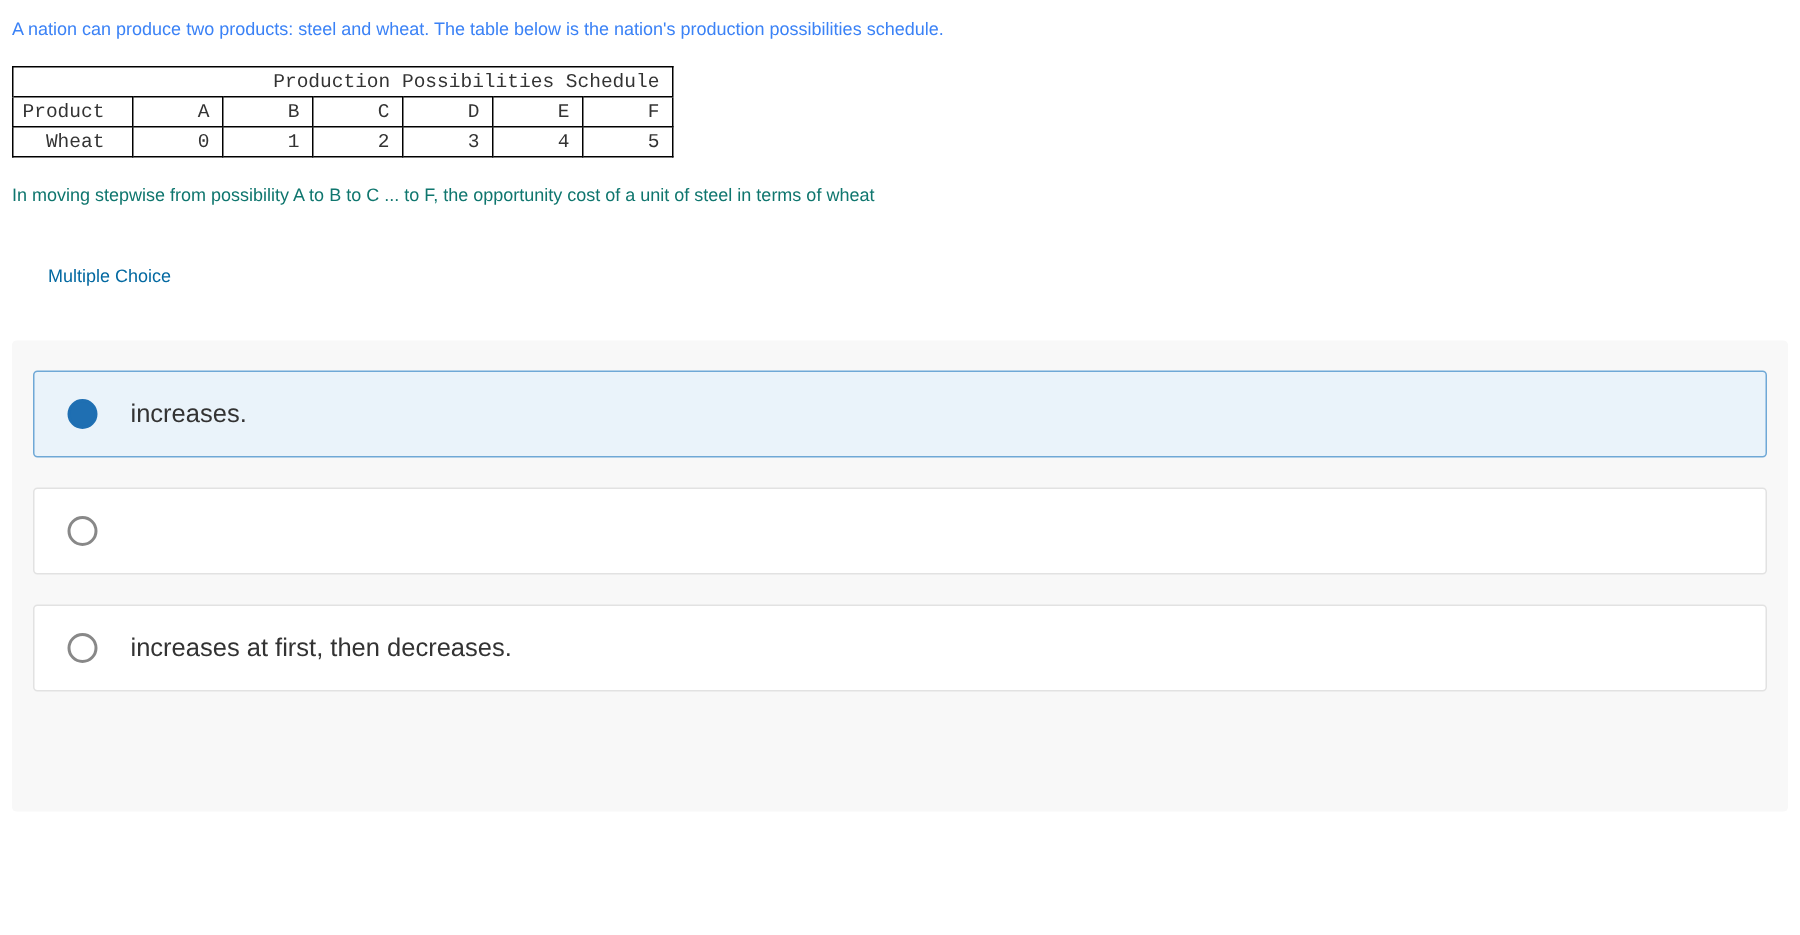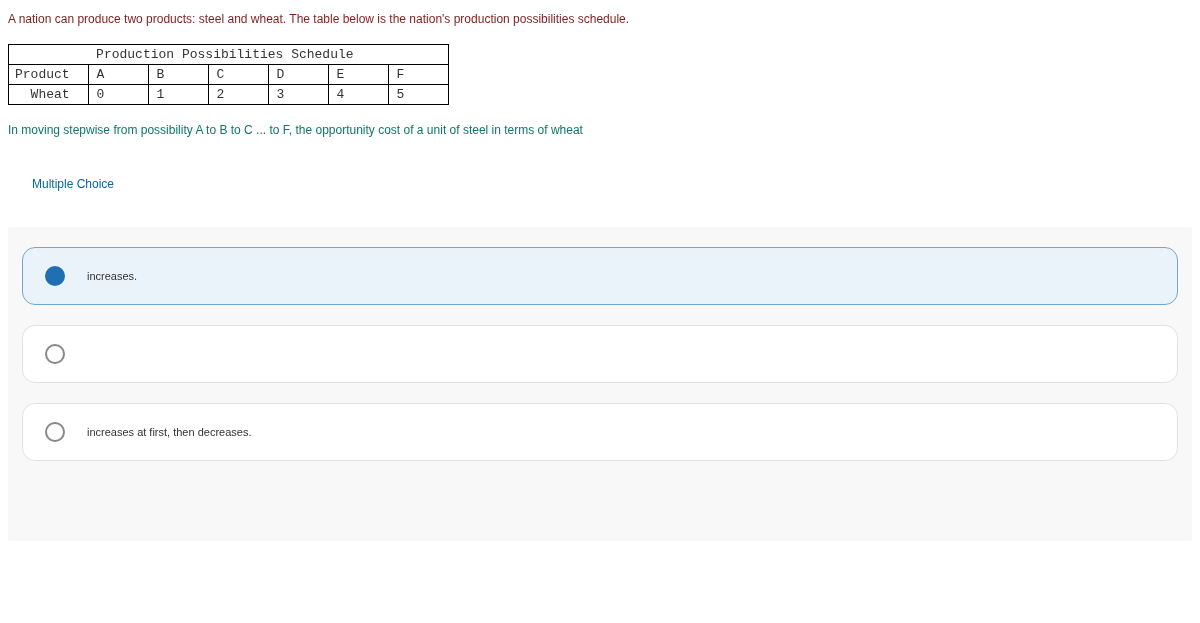--- a/index.html
+++ b/index.html
@@ -6,33 +6,33 @@
     body {
       font-family: Arial, Helvetica, sans-serif;
       background: #fff;
       color: #333;
       font-size: 12px;
       padding: 12px 8px;
       width: 1200px;
     }
     .question-intro {
       font-size: 12px;
-      color: #7f1d1d;
+      color: #3b82f6;
       margin-bottom: 18px;
     }
     .pps-table {
       border-collapse: collapse;
       font-family: "Courier New", Courier, monospace;
       font-size: 13px;
       margin-bottom: 18px;
     }
     .pps-table td {
       border: 1px solid #000;
       padding: 2px 8px;
-      text-align: left;
+      text-align: right;
       min-width: 60px;
       height: 18px;
     }
     .pps-table .title-cell {
       border: none;
       border-top: 1px solid #000;
       border-right: 1px solid #000;
     }
     .pps-table .empty-tl {
       border: none;
@@ -53,22 +53,22 @@
       border-radius: 3px;
     }
     .choice {
       display: flex;
       align-items: center;
       gap: 22px;
       padding: 18px 22px;
       margin-bottom: 20px;
       background: #fff;
       border: 1px solid #e2e2e2;
-      border-radius: 13px;
-      font-size: 11px;
+      border-radius: 3px;
+      font-size: 17px;
       color: #333;
     }
     .choice.selected {
       background: #eaf3fa;
       border: 1px solid #6fa8d6;
     }
     .radio {
       width: 20px;
       height: 20px;
       border: 2px solid #888;

